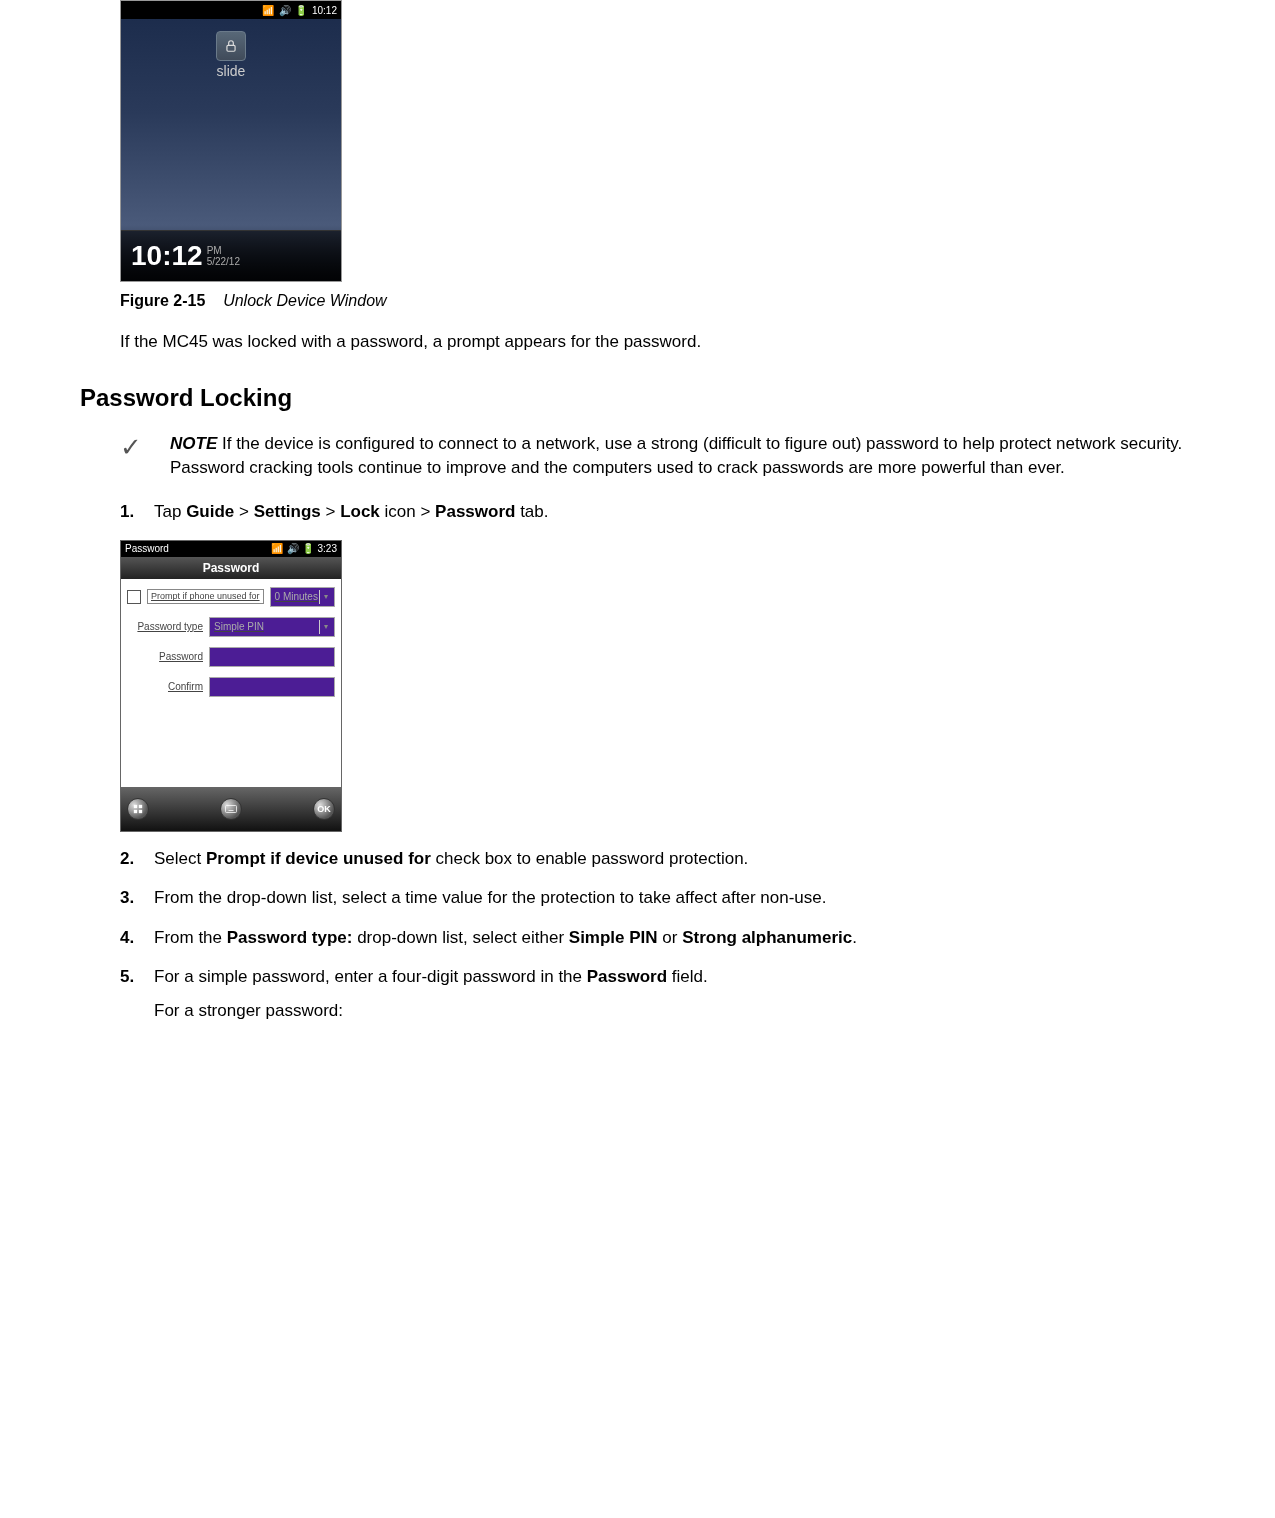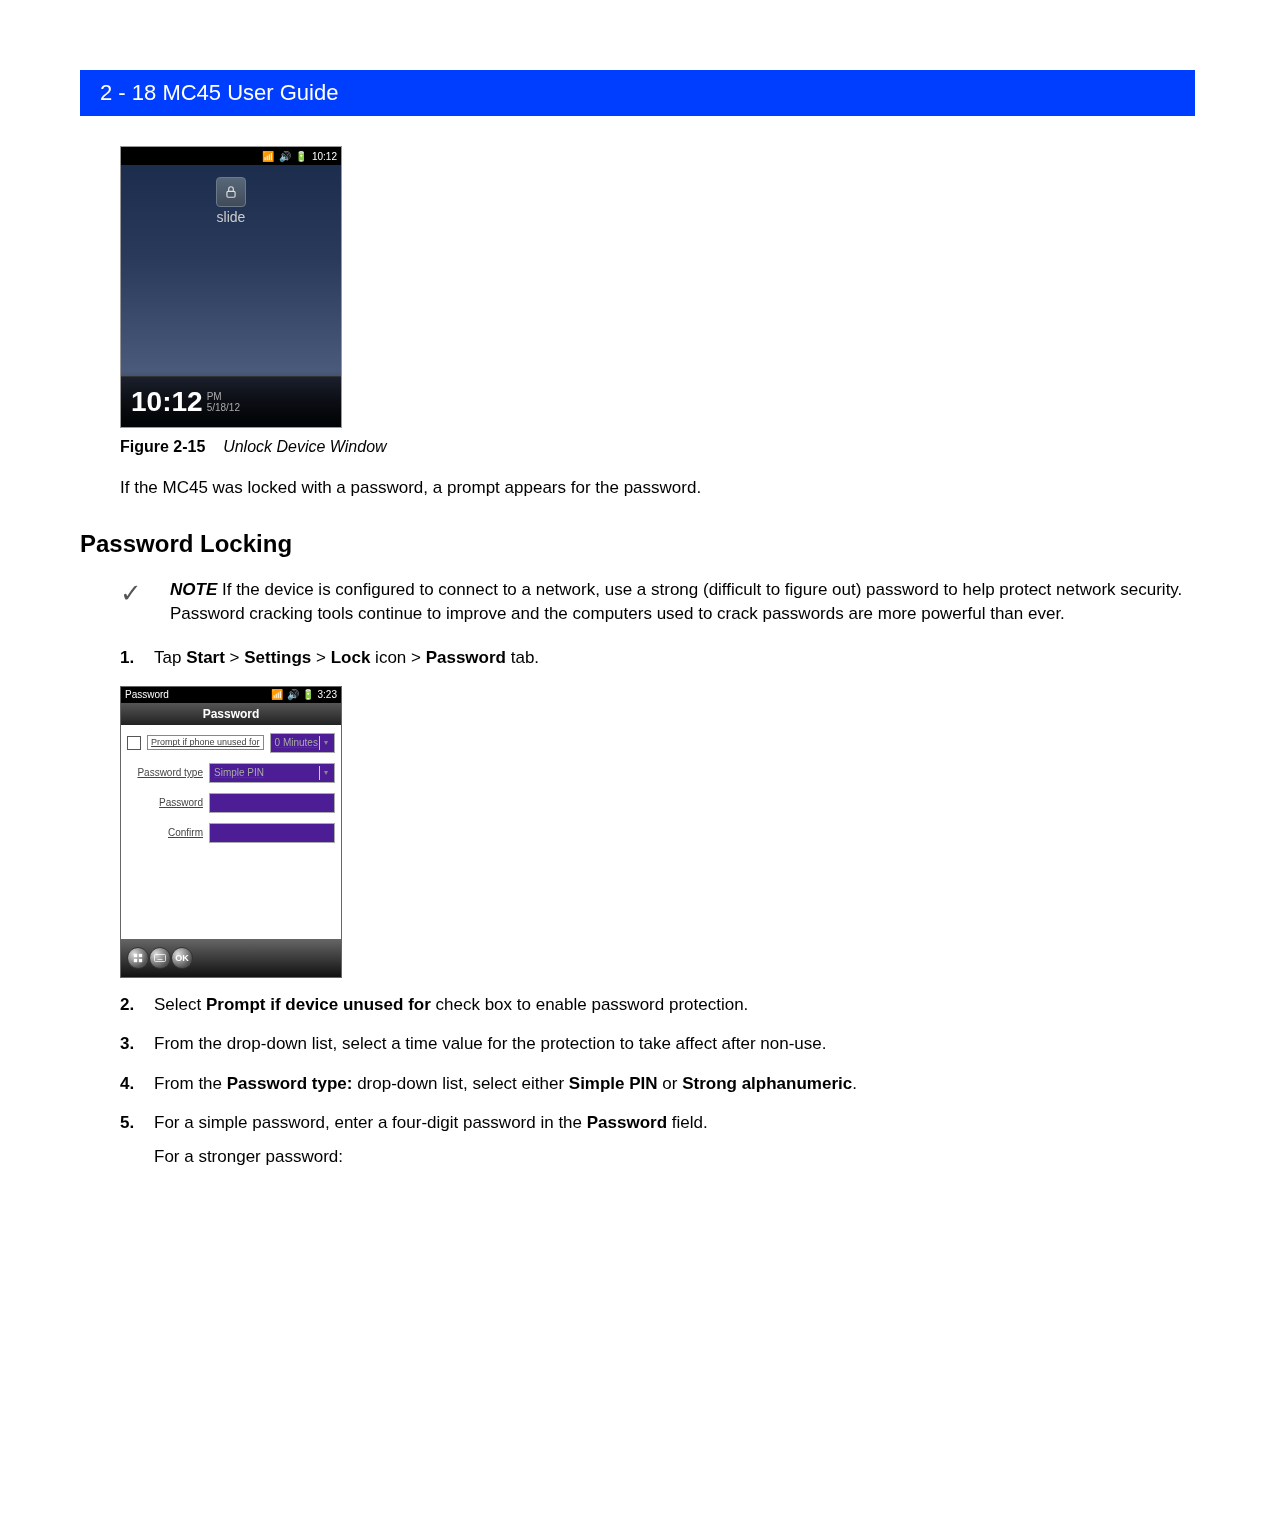--- a/index.html
+++ b/index.html
@@ -207,49 +207,44 @@
   }
   .pw-field .dd-arrow{
     position:absolute; right:2px; top:2px; bottom:2px; width:12px;
     border-left:1px solid #ccc;
     display:flex;align-items:center;justify-content:center;
     font-size:8px;color:#888;
   }
   .pw-bottombar {
     position:absolute;
     bottom:0;left:0;right:0;
-    height: 38px;
+    height: 44px;
     background: linear-gradient(180deg,#666,#111);
     display:flex;
-    justify-content:flex-start;
+    justify-content:space-between;
     align-items:center;
     padding:0 6px;
   }
   .pw-bottombar .circ {
     width:20px;height:20px;border-radius:50%;
     background: radial-gradient(circle at 30% 30%, #ddd, #555 70%);
     border:1px solid #333;
     display:flex;align-items:center;justify-content:center;
     font-size:9px;color:#fff;font-weight:bold;
   }
   .sub-line {
     margin-top:8px;
   }
 </style>
 </head>
 <body>
 
 <div class="page">
 
 
-  <div class="header-bar">
-    <span>2 - 18</span>
-    <span> </span>
-    <span>MC45 User Guide</span>
-  </div>
 
   <div class="content-indent">
 
     <div class="figure-block">
       <div class="screenshot-lock">
         <div class="lock-topbar">
           <span>📶</span>
           <span>🔊</span>
           <span>🔋</span>
           <span>10:12</span>
@@ -260,21 +255,21 @@
                 <rect x="5" y="11" width="14" height="10" rx="2"></rect>
                 <path d="M8 11V7a4 4 0 0 1 8 0v4"></path>
               </svg>
           </div>
           <span>slide</span>
         </div>
         <div class="lock-clock-bar">
           <span class="clock-time">10:12</span>
           <span class="clock-meta">
             <span>PM</span><br>
-            <span>5/18/12</span>
+            <span>5/22/12</span>
           </span>
         </div>
       </div>
       <div class="figure-caption">
         <strong>Figure 2-15</strong>&nbsp;&nbsp;&nbsp;
         <em>Unlock Device Window</em>
       </div>
     </div>
 
     <p class="body-para">If the MC45 was locked with a password, a prompt appears for the password.</p>
@@ -290,21 +285,21 @@
         <span class="note-label">NOTE</span>
         <span> </span>
         <span>If the device is configured to connect to a network, use a strong (difficult to figure out) password to help protect network security. Password cracking tools continue to improve and the computers used to crack passwords are more powerful than ever.</span>
       </div>
     </div>
 
     <ol class="steps">
       <li>
         <span class="step-num">1.</span>
         <span class="step-body">
-          <span>Tap </span><strong>Start</strong><span> &gt; </span><strong>Settings</strong><span> &gt; </span><strong>Lock</strong><span> icon &gt; </span><strong>Password</strong><span> tab.</span>
+          <span>Tap </span><strong>Guide</strong><span> &gt; </span><strong>Settings</strong><span> &gt; </span><strong>Lock</strong><span> icon &gt; </span><strong>Password</strong><span> tab.</span>
         </span>
       </li>
     </ol>
 
     <div class="figure-block">
       <div class="screenshot-pw">
         <div class="pw-topbar">
           <span>Password</span>
           <span>
             <span>📶</span>

